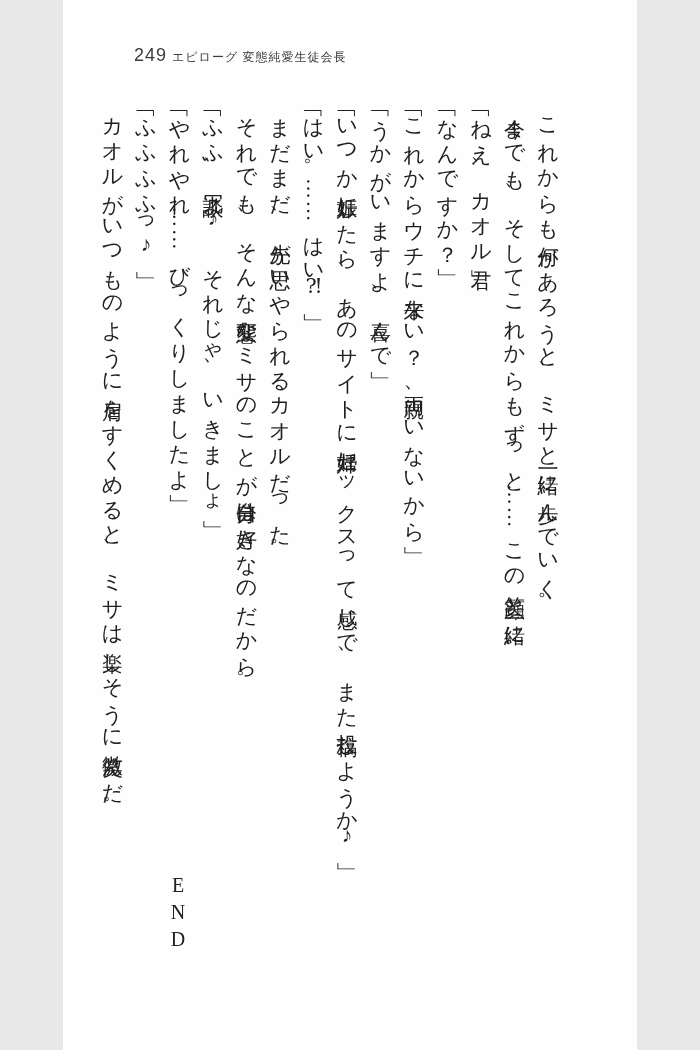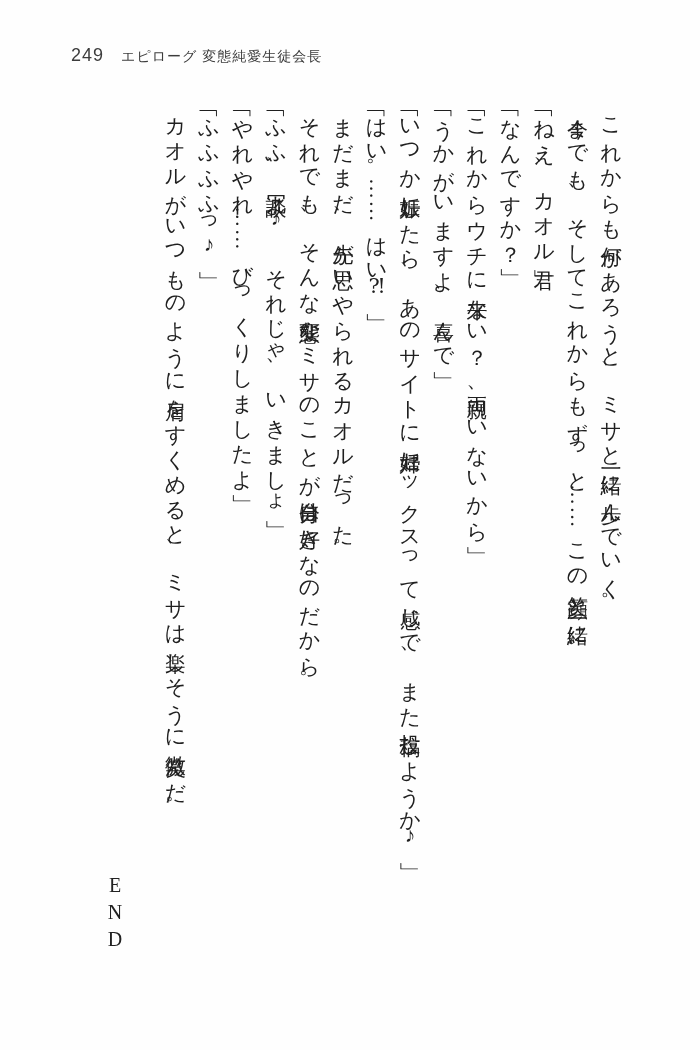--- a/index.html
+++ b/index.html
@@ -2,21 +2,21 @@
 <html><head>
 <meta charset="utf-8">
 <style>
   html, body {
     margin: 0;
     padding: 0;
     background: #e8e8e8;
   }
   .page {
     position: relative;
-    width: 700px;
+    width: 574px;
     height: 1050px;
     margin: 0 auto;
     background: #fefefe;
     overflow: hidden;
     color: #222;
   }
   
   .running-header {
     position: absolute;
     left: 71px;
@@ -25,22 +25,22 @@
     align-items: baseline;
     font-family: "Liberation Sans", "DejaVu Sans", sans-serif;
     color: #3c3c3c;
     white-space: nowrap;
   }
   .running-header .folio {
     font-size: 18px;
     letter-spacing: 1px;
   }
   .running-header .chapter {
-    font-size: 14px;
-    margin-left: 17px;
+    font-size: 12px;
+    margin-left: 5px;
     letter-spacing: 1px;
     text-align: center;
   }
   
   .text-block {
     position: absolute;
     top: 103px;
     right: 73px;
     height: 842px;
     writing-mode: vertical-rl;

